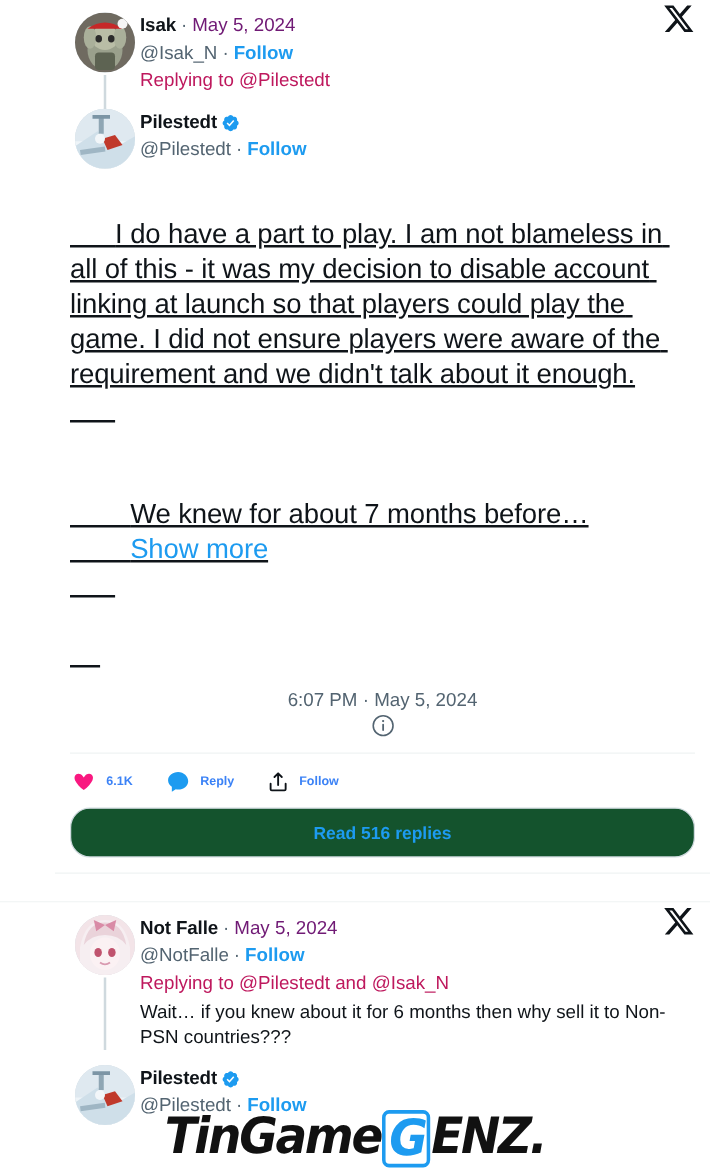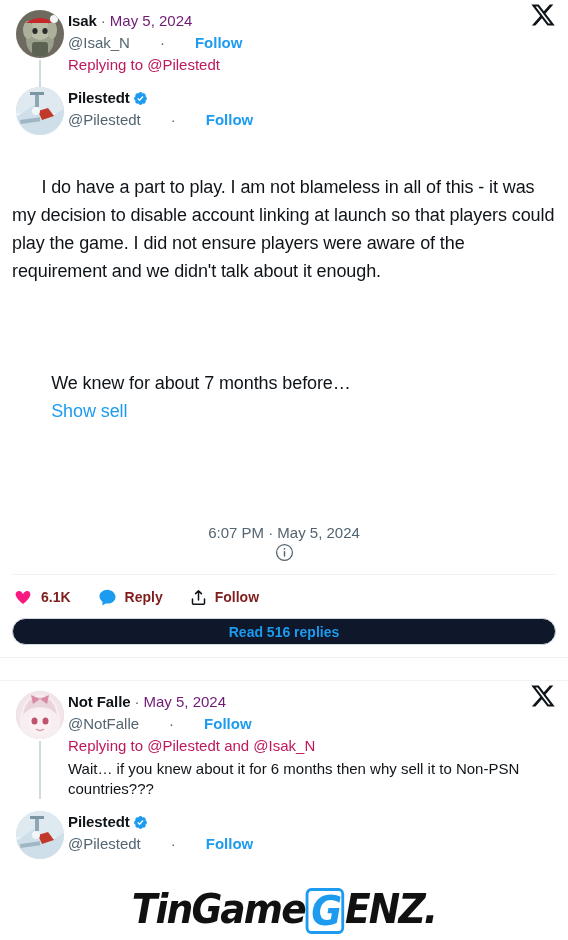--- a/index.html
+++ b/index.html
@@ -8,20 +8,21 @@
     background: #ffffff;
     font-family: "Liberation Sans", sans-serif;
     overflow: hidden;
   }
   body { position: relative; }
 
   .embed {
     position: relative;
     width: 568px;
     background: #fff;
+    padding-left: 44px;
   }
   .embed-inner { padding: 0 12px; }
 
   
   .tweet-head {
     display: flex;
     align-items: flex-start;
     position: relative;
   }
   .avatar-col {
@@ -67,21 +68,20 @@
   }
   .verified-badge svg { display:block; width:15px; height:15px; }
   .dot-sep { color: #536471; margin: 0 4px; }
   .date-txt { color: #701a75; }
 
   .handle-row {
     display: flex; align-items: center;
     font-size: 15px; line-height: 21px;
     margin-top: 1px;
     white-space: nowrap;
-    gap: 26px;
   }
   .handle { color: #536471; }
   .follow-link { color: #1d9bf0; font-weight: bold; }
 
   .replying-to {
     font-size: 15px; line-height: 21px;
     color: #be185d;
     margin-top: 1px;
   }
 
@@ -96,26 +96,27 @@
   .reply-body {
     font-size: 15px;
     line-height: 20px;
     color: #0f1419;
     padding-left: 56px;
     padding-top: 3px;
     white-space: pre-wrap;
   }
 
   .main-body {
-    font-size: 18px;
+    font-size: 22px;
     line-height: 28px;
     color: #0f1419;
     padding-top: 10px;
     white-space: pre-wrap;
     letter-spacing: -0.1px;
+    text-decoration: underline;
   }
   .main-body .para2 { display: block; margin-top: 28px; }
   .show-more { color: #1d9bf0; }
 
   
   .timestamp-row {
     display: flex;
     align-items: center;
     justify-content: space-between;
     font-size: 15px;
@@ -132,45 +133,45 @@
 
   
   .actions {
     display: flex;
     align-items: center;
     padding: 11px 0 10px 0;
     gap: 0;
   }
   .action {
     display: flex; align-items: center;
-    font-size: 14px; font-weight: bold;
-    color: #7f1d1d;
+    font-size: 10px; font-weight: bold;
+    color: #3b82f6;
     text-align: center;
   }
   .action .ico { display: flex; align-items: center; justify-content: center; }
   .action-like { margin-right: 26px; }
   .action-like .ico svg { width: 22px; height: 22px; display:block; }
   .action-like .lbl { margin-left: 7px; }
   .action-reply { margin-right: 26px; }
   .action-reply .ico svg { width: 21px; height: 21px; display:block; }
   .action-reply .lbl { margin-left: 7px; }
   .action-share .ico svg { width: 19px; height: 19px; display:block; }
   .action-share .lbl { margin-left: 7px; }
 
   
   .read-replies {
     display: flex; align-items: center; justify-content: center;
-    height: 27px;
+    height: 40px;
     border: 1px solid #cfd9de;
     border-radius: 16px;
     color: #1d9bf0;
     font-size: 14px;
     font-weight: bold;
     margin-bottom: 12px;
-    background: #0f172a;
+    background: #14532d;
   }
 
   .gap-band { height: 22px; background: #fff; }
 
   
   .watermark {
     position: absolute;
     left: 0; right: 0;
     bottom: 8px;
     display: flex;
@@ -274,21 +275,21 @@
           <span class="dot-sep">·</span>
           <span class="follow-link">Follow</span>
         </div>
       </div>
     </div>
 
     <div class="main-body">
       <span>I do have a part to play. I am not blameless in all of this - it was my decision to disable account linking at launch so that players could play the game. I did not ensure players were aware of the requirement and we didn't talk about it enough.</span>
       <span class="para2">
         <span>We knew for about 7 months before…</span>
-        <span class="show-more">Show sell</span>
+        <span class="show-more">Show more</span>
       </span>
     </div>
 
     <div class="timestamp-row">
       <span>6:07 PM · May 5, 2024</span>
       <span class="info-icon">
         <svg viewBox="0 0 24 24" aria-hidden="true">
           <circle cx="12" cy="12" r="10" fill="none" stroke="#536471" stroke-width="1.6"></circle>
           <circle cx="12" cy="7.4" r="1.15" fill="#536471"></circle>
           <rect x="11.1" y="10.2" width="1.8" height="7.2" rx="0.9" fill="#536471"></rect>

